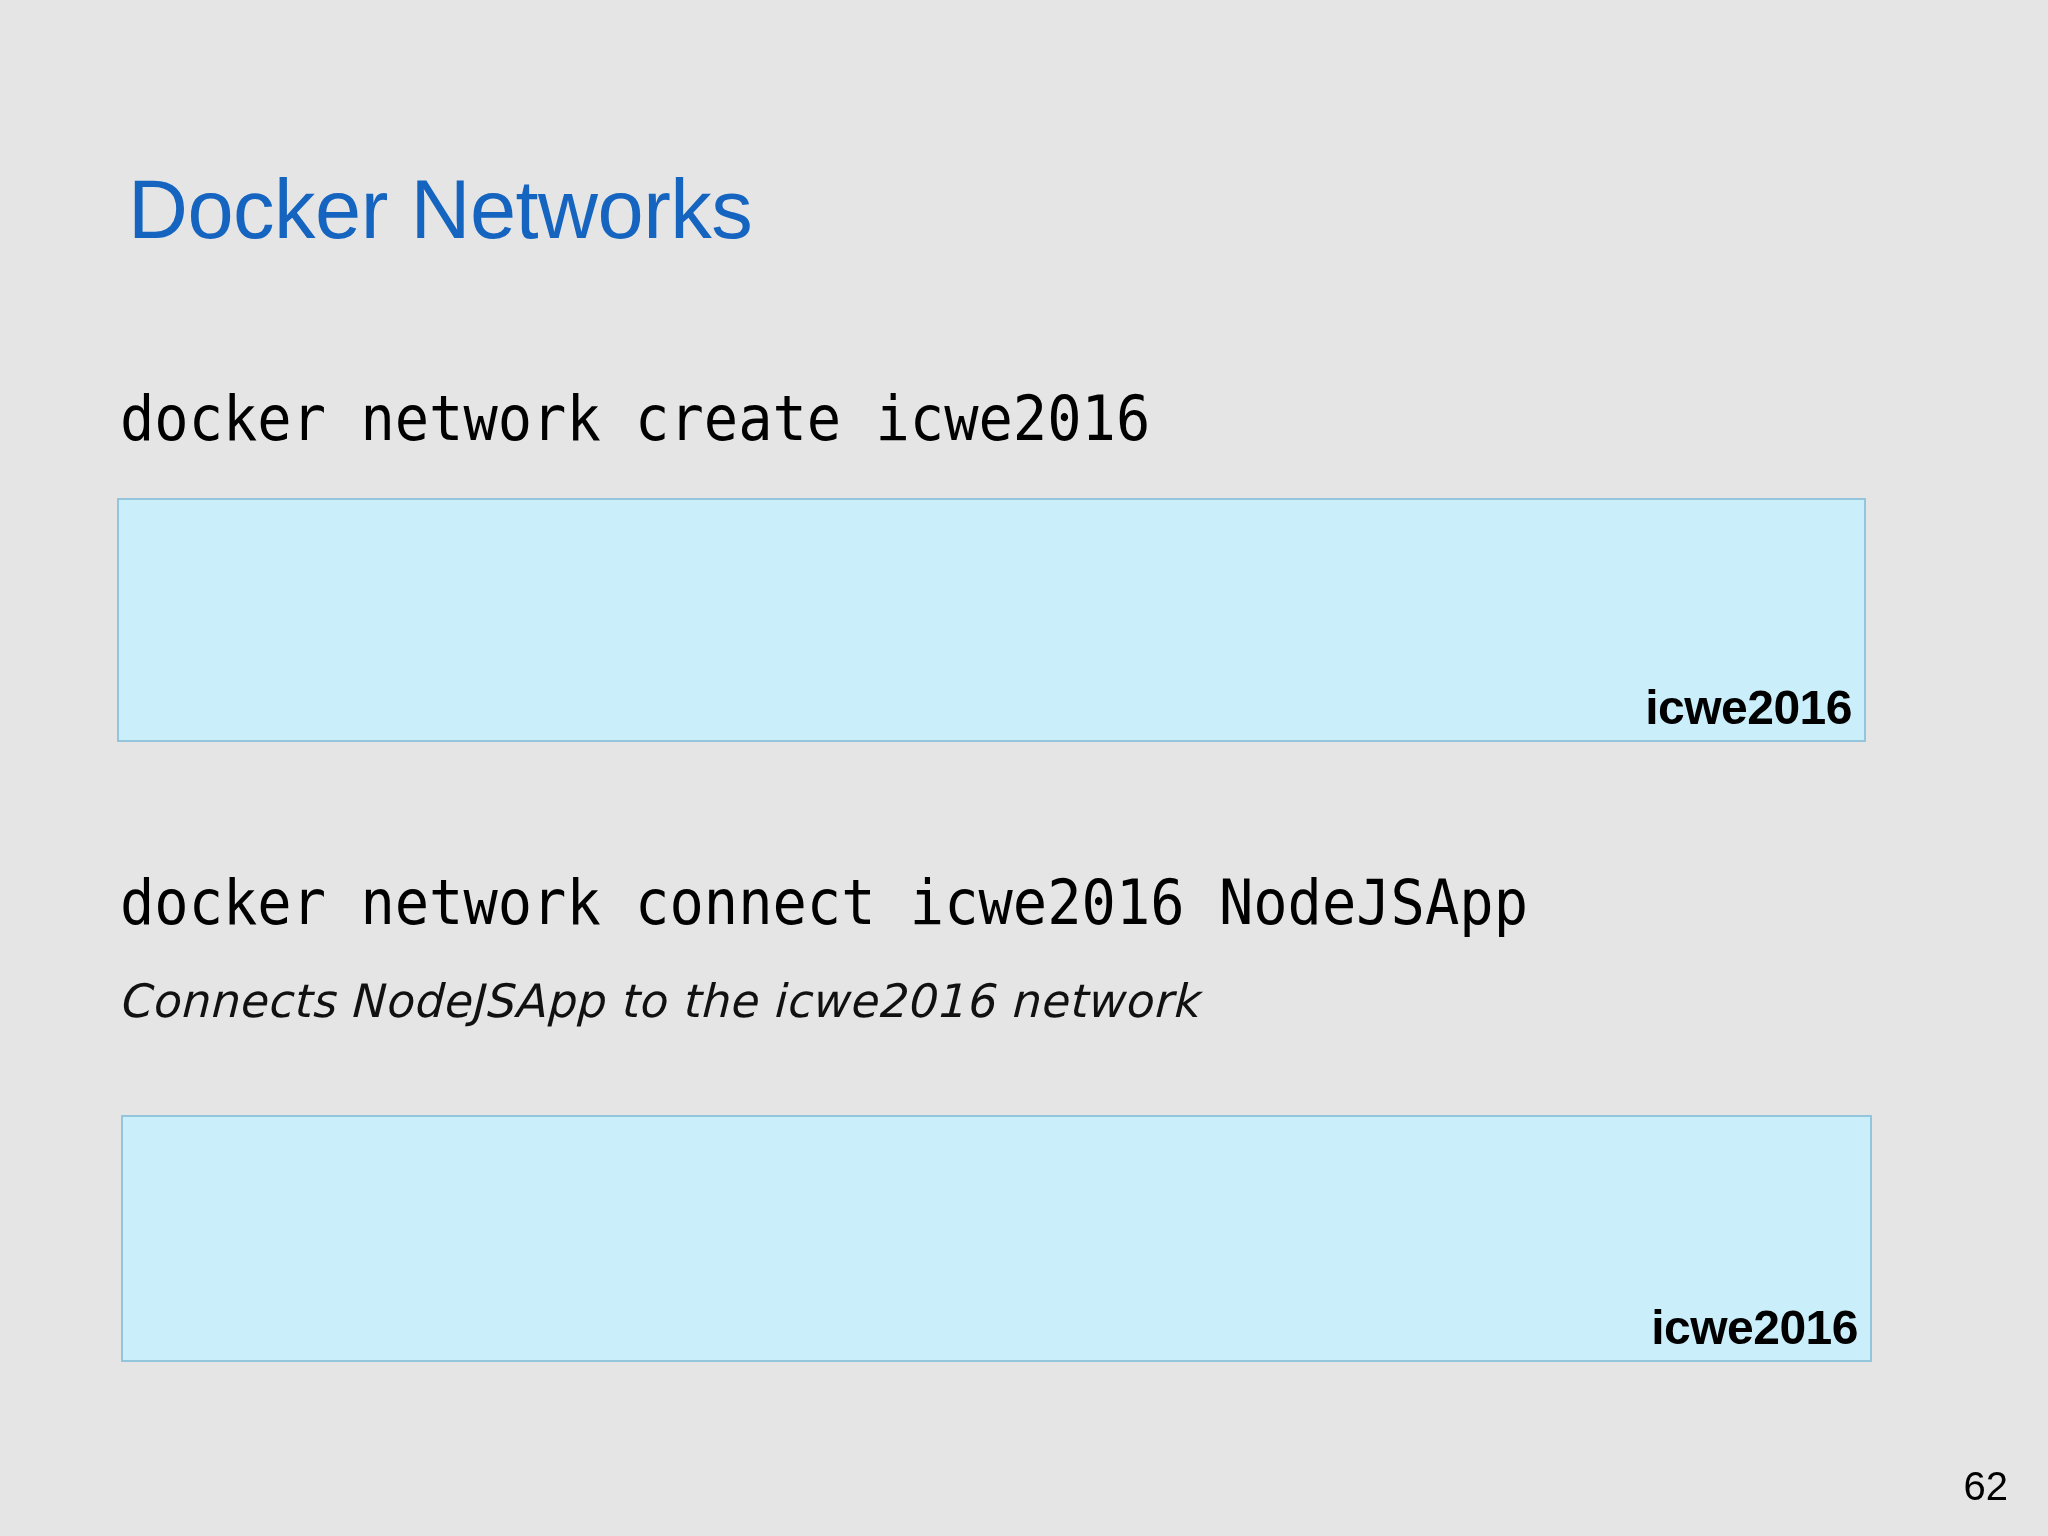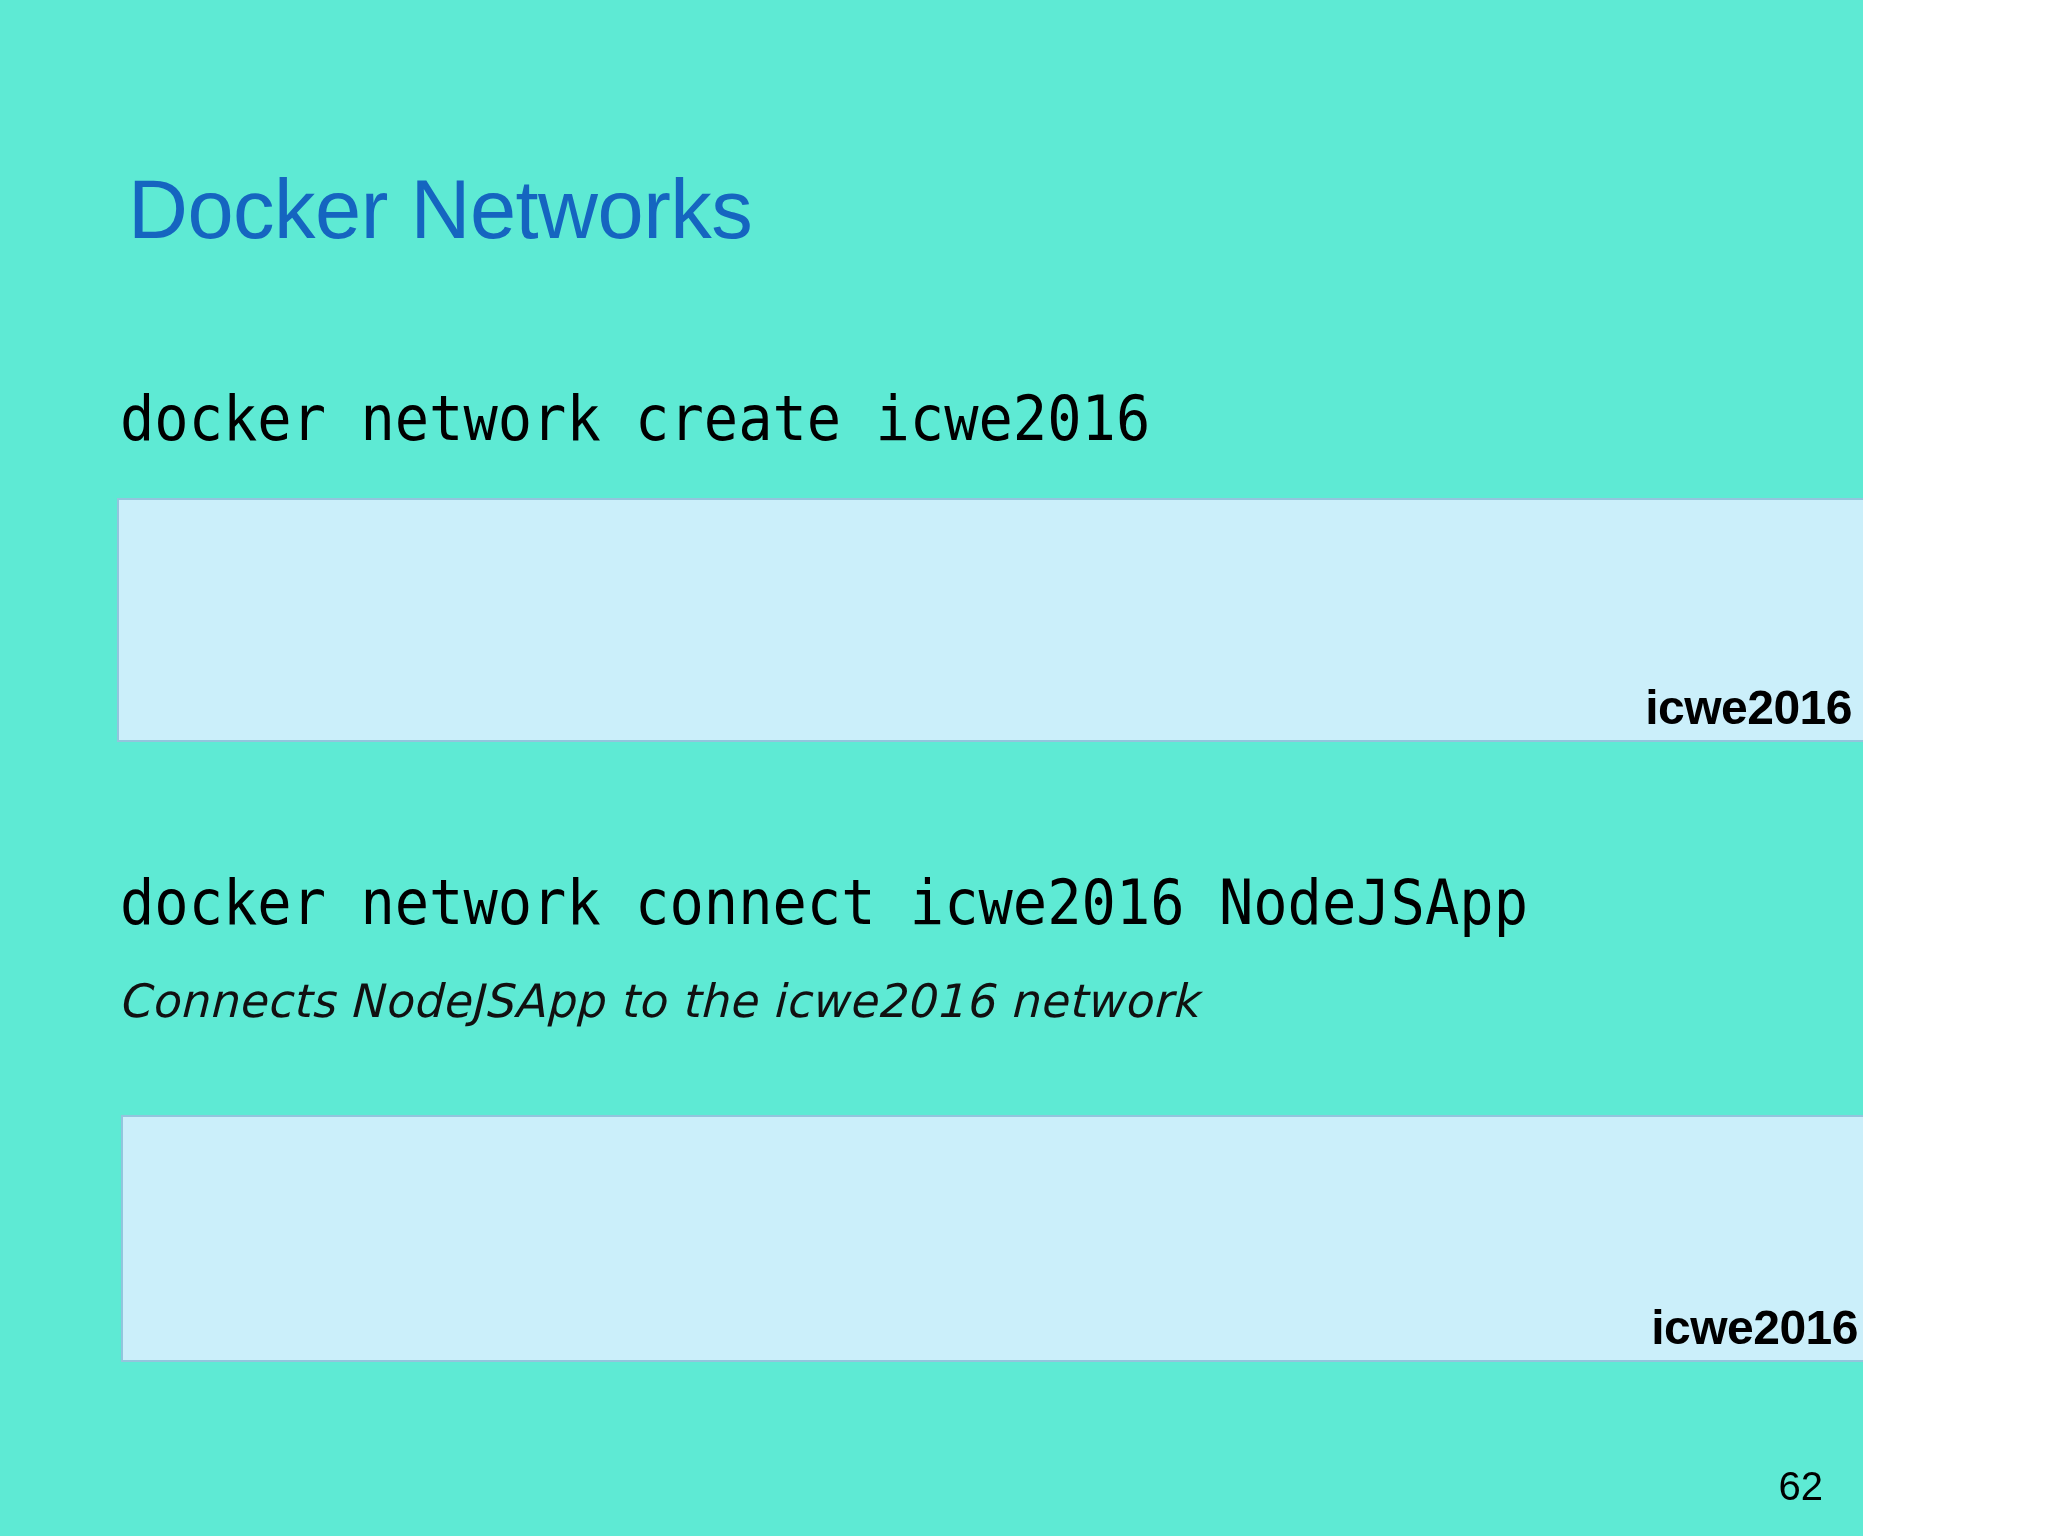--- a/index.html
+++ b/index.html
@@ -8,23 +8,23 @@
     padding: 0;
     background: #ffffff;
   }
 
   body {
     font-family: "Liberation Sans", sans-serif;
   }
 
   .slide {
     position: relative;
-    width: 1863px;
+    width: 2048px;
     height: 1536px;
-    background: #5eead4;
+    background: #e5e5e5;
     overflow: hidden;
   }
 
   
   .slide-title {
     position: absolute;
     left: 128px;
     top: 168px;
     font-family: "Liberation Sans", sans-serif;
     font-size: 83px;

